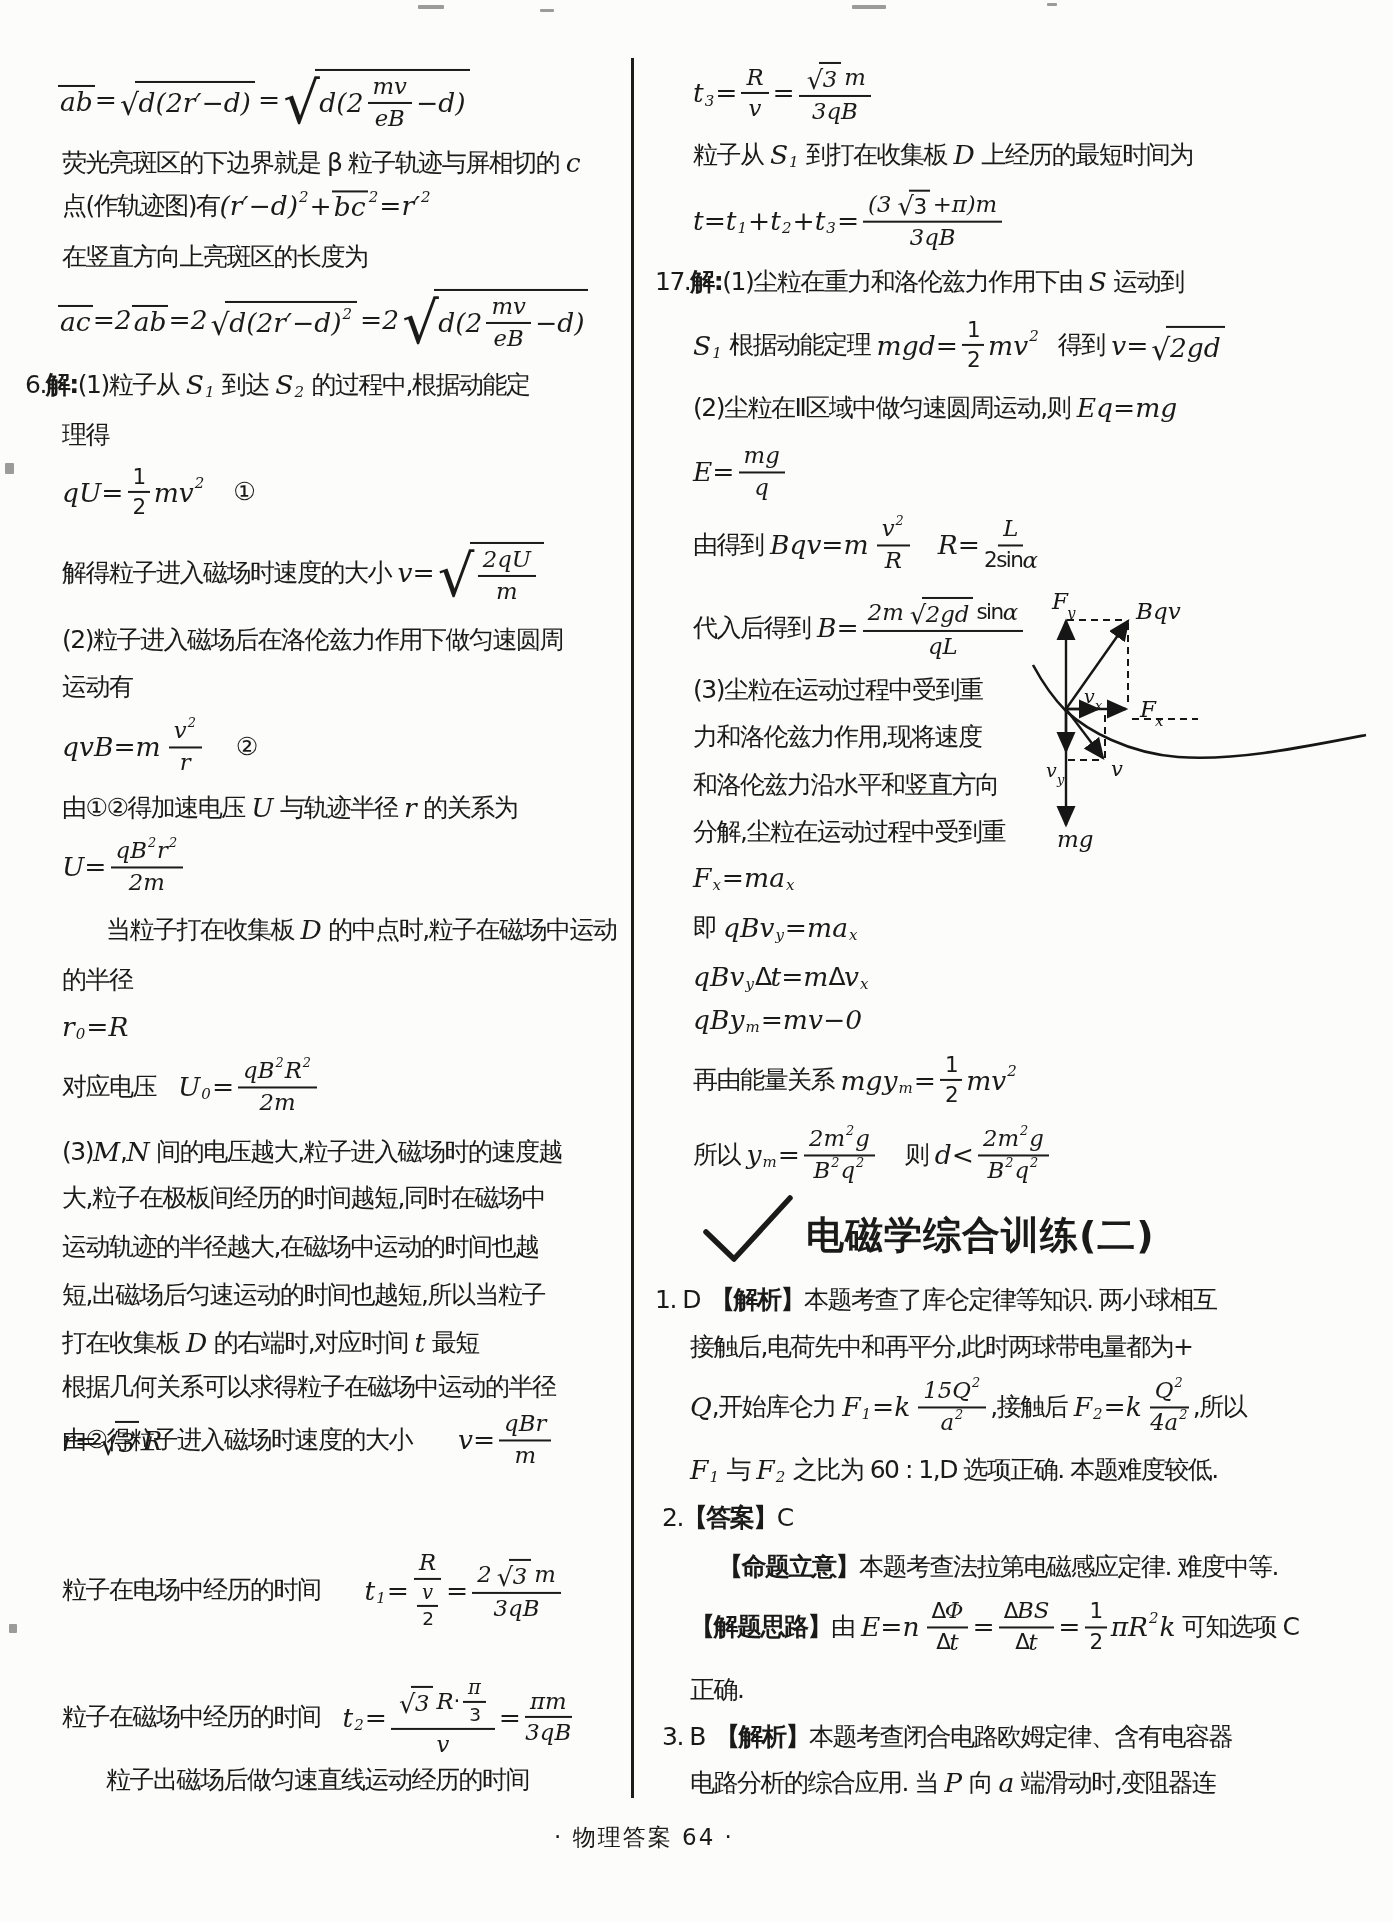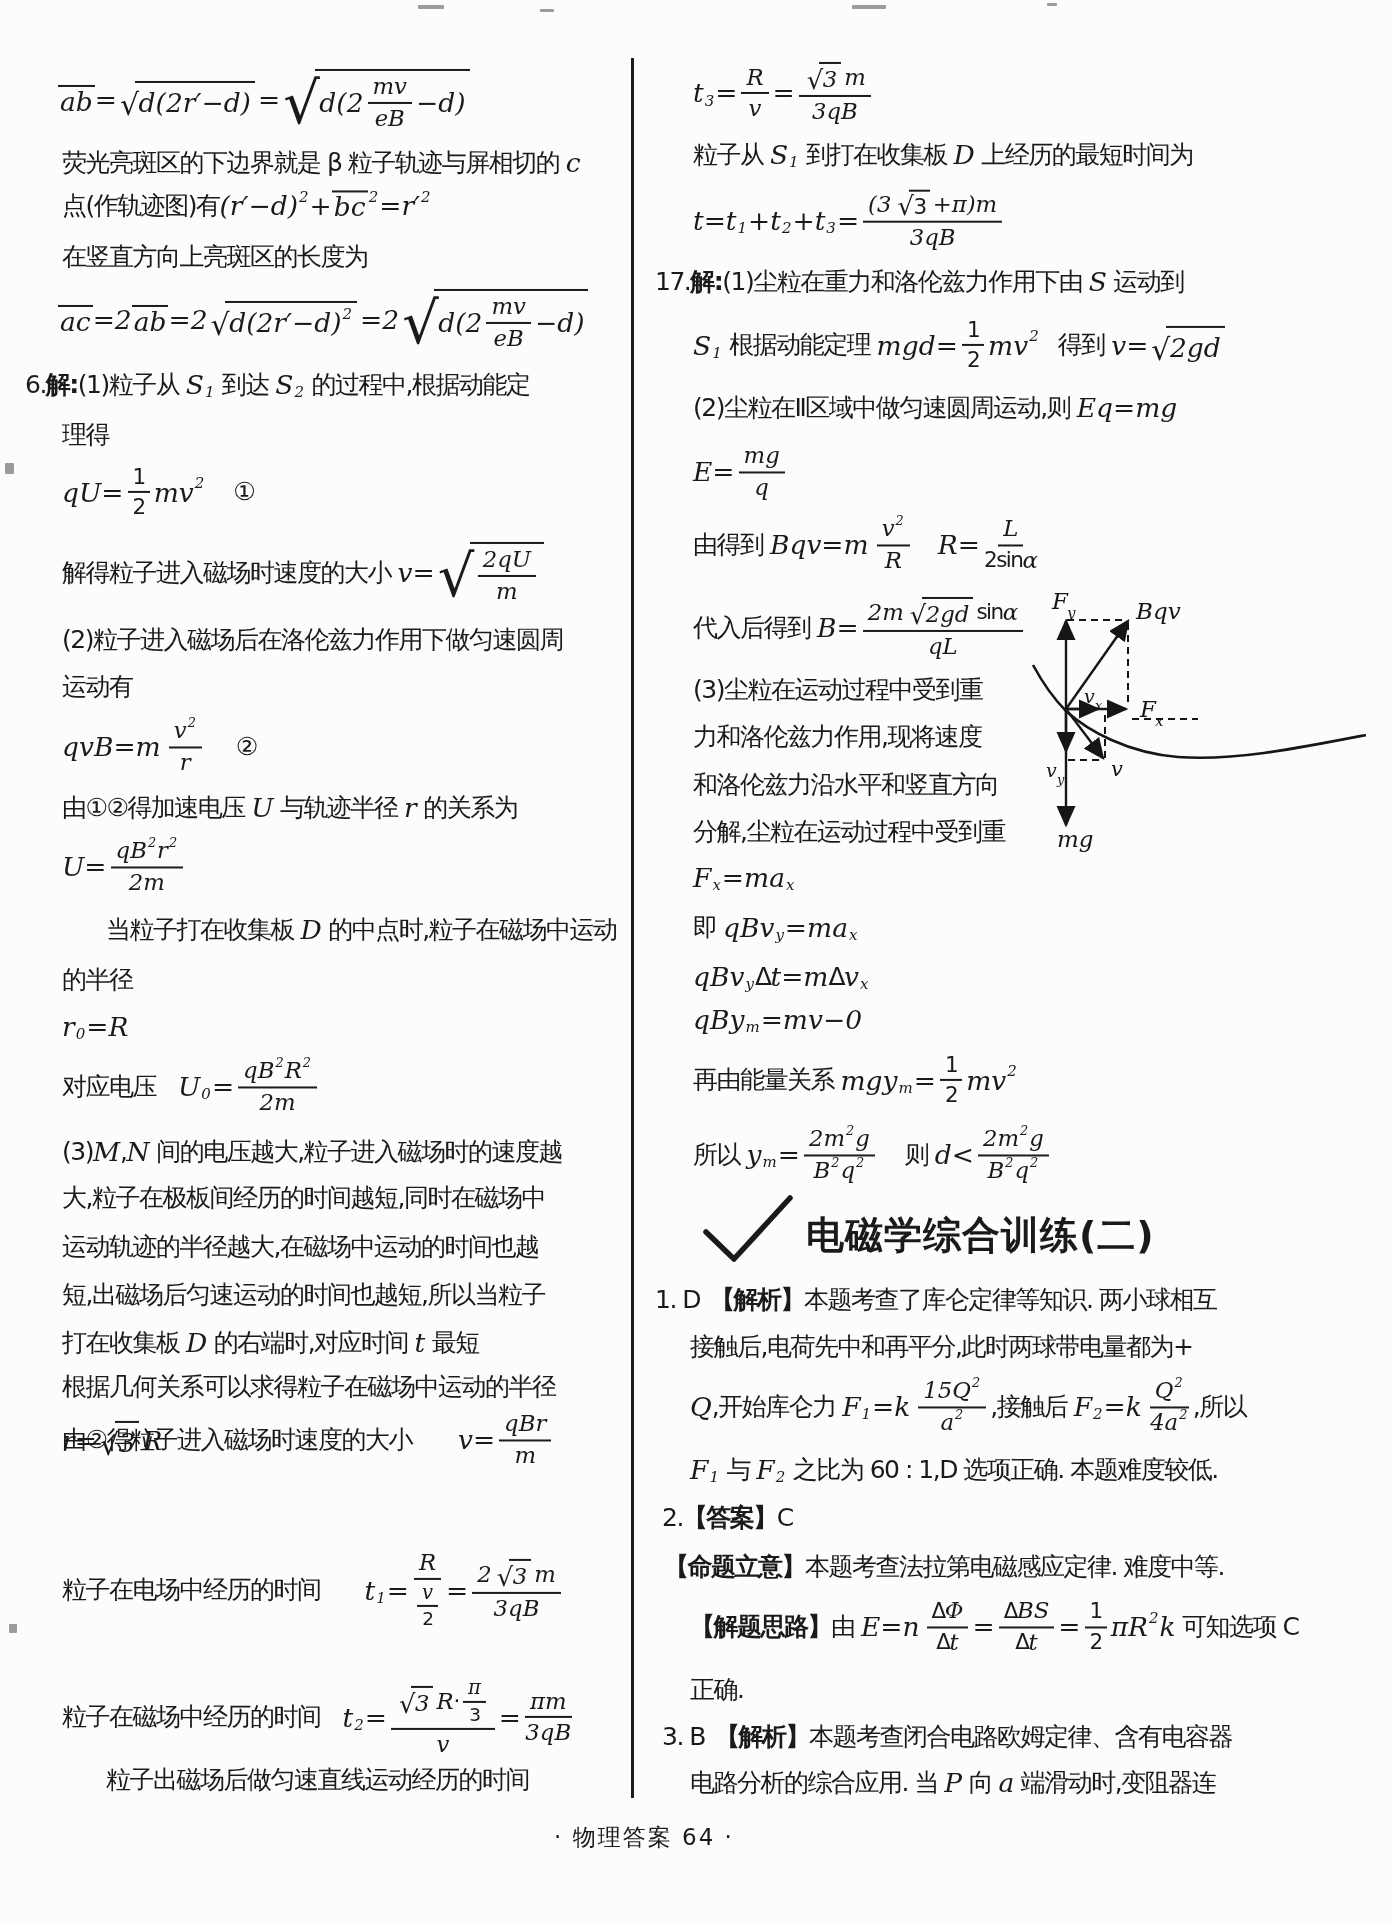--- a/index.html
+++ b/index.html
@@ -135,18 +135,18 @@
     <div class="line" style="left: 693px; top: 928px;"><span class="txt">即 </span><span class="mi">qBv</span><span class="mi ss sbx">y</span><span class="mi">=ma</span><span class="mi ss sbx">x</span></div>
     <div class="line" style="left: 693px; top: 977px;"><span class="mi">qBv</span><span class="mi ss sbx">y</span><span class="txt">Δ</span><span class="mi">t=m</span><span class="txt">Δ</span><span class="mi">v</span><span class="mi ss sbx">x</span></div>
     <div class="line" style="left: 693px; top: 1020px;"><span class="mi">qBy</span><span class="mi ss sbx">m</span><span class="mi">=mv−0</span></div>
     <div class="line" style="left: 693px; top: 1080px;"><span class="txt">再由能量关系 </span><span class="mi">mgy</span><span class="mi ss sbx">m</span><span class="mi">=</span><span class="frac"><span class="fn"><span class="txt">1</span></span><span class="fd"><span class="txt">2</span></span></span><span class="mi">mv</span><span class="mi ss spx">2</span></div>
     <div class="line" style="left: 693px; top: 1155px;"><span class="txt">所以 </span><span class="mi">y</span><span class="mi ss sbx">m</span><span class="mi">=</span><span class="frac"><span class="fn"><span class="mi">2m</span><span class="mi ss spx">2</span><span class="mi">g</span></span><span class="fd"><span class="mi">B</span><span class="mi ss spx">2</span><span class="mi">q</span><span class="mi ss spx">2</span></span></span><span class="gap" style="width: 26px;"></span><span class="txt">则 </span><span class="mi">d&lt;</span><span class="frac"><span class="fn"><span class="mi">2m</span><span class="mi ss spx">2</span><span class="mi">g</span></span><span class="fd"><span class="mi">B</span><span class="mi ss spx">2</span><span class="mi">q</span><span class="mi ss spx">2</span></span></span></div>
     <div class="line" style="left: 655px; top: 1300px;"><span class="txt">1. D</span><span class="gap" style="width: 10px;"></span><span class="txt bold">【解析】</span><span class="txt">本题考查了库仑定律等知识. 两小球相互</span></div>
     <div class="line" style="left: 690px; top: 1347px;"><span class="txt">接触后,电荷先中和再平分,此时两球带电量都为+</span></div>
     <div class="line" style="left: 690px; top: 1407px;"><span class="mi">Q</span><span class="txt">,开始库仑力 </span><span class="mi">F</span><span class="mi ss sbx">1</span><span class="mi">=k</span><span class="gap" style="width: 4px;"></span><span class="frac"><span class="fn"><span class="mi">15Q</span><span class="mi ss spx">2</span></span><span class="fd"><span class="mi">a</span><span class="mi ss spx">2</span></span></span><span class="txt">,接触后 </span><span class="mi">F</span><span class="mi ss sbx">2</span><span class="mi">=k</span><span class="gap" style="width: 4px;"></span><span class="frac"><span class="fn"><span class="mi">Q</span><span class="mi ss spx">2</span></span><span class="fd"><span class="mi">4a</span><span class="mi ss spx">2</span></span></span><span class="txt">,所以</span></div>
     <div class="line" style="left: 690px; top: 1470px;"><span class="mi">F</span><span class="mi ss sbx">1</span><span class="txt"> 与 </span><span class="mi">F</span><span class="mi ss sbx">2</span><span class="txt"> 之比为 60 : 1,D 选项正确. 本题难度较低.</span></div>
     <div class="line" style="left: 662px; top: 1518px;"><span class="txt">2.</span><span class="txt bold">【答案】</span><span class="txt">C</span></div>
-    <div class="line" style="left: 664px; top: 1567px;"><span class="txt bold">【命题立意】</span><span class="txt">本题考查法拉第电磁感应定律. 难度中等.</span></div>
+    <div class="line" style="left: 718px; top: 1567px;"><span class="txt bold">【命题立意】</span><span class="txt">本题考查法拉第电磁感应定律. 难度中等.</span></div>
     <div class="line" style="left: 690px; top: 1627px;"><span class="txt bold">【解题思路】</span><span class="txt">由 </span><span class="mi">E=n</span><span class="gap" style="width: 3px;"></span><span class="frac"><span class="fn"><span class="txt">Δ</span><span class="mi">Φ</span></span><span class="fd"><span class="txt">Δ</span><span class="mi">t</span></span></span><span class="mi">=</span><span class="frac"><span class="fn"><span class="txt">Δ</span><span class="mi">BS</span></span><span class="fd"><span class="txt">Δ</span><span class="mi">t</span></span></span><span class="mi">=</span><span class="frac"><span class="fn"><span class="txt">1</span></span><span class="fd"><span class="txt">2</span></span></span><span class="mi">πR</span><span class="mi ss spx">2</span><span class="mi">k</span><span class="txt"> 可知选项 C</span></div>
     <div class="line" style="left: 690px; top: 1690px;"><span class="txt">正确.</span></div>
     <div class="line" style="left: 662px; top: 1737px;"><span class="txt">3. B</span><span class="gap" style="width: 10px;"></span><span class="txt bold">【解析】</span><span class="txt">本题考查闭合电路欧姆定律、含有电容器</span></div>
     <div class="line" style="left: 690px; top: 1783px;"><span class="txt">电路分析的综合应用. 当 </span><span class="mi">P</span><span class="txt"> 向 </span><span class="mi">a</span><span class="txt"> 端滑动时,变阻器连</span></div>
   </div>
 
 </body></html>

